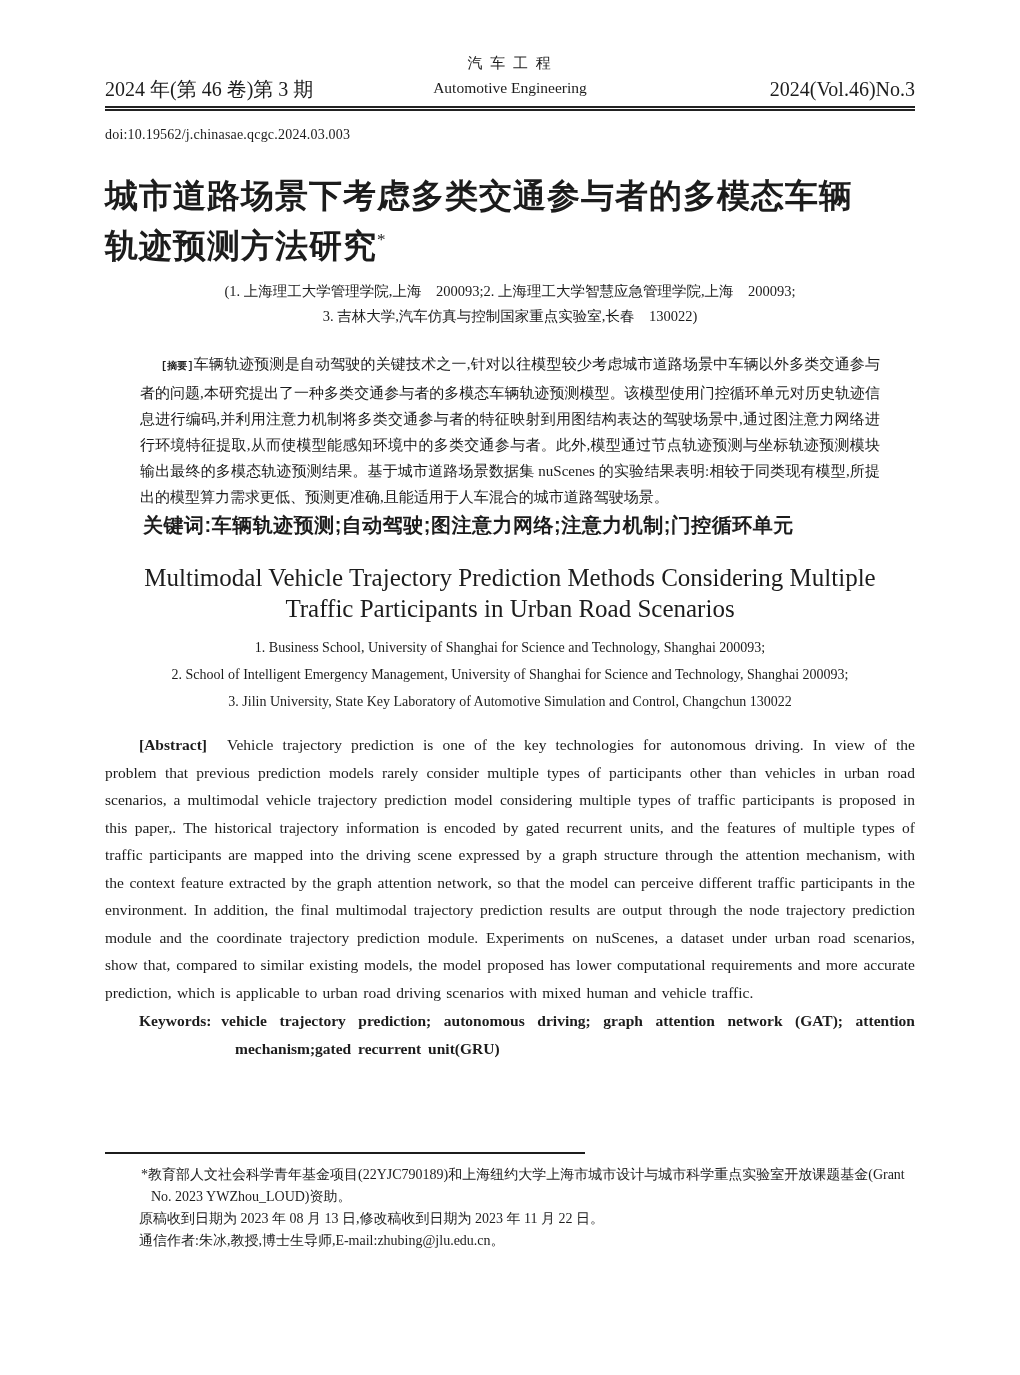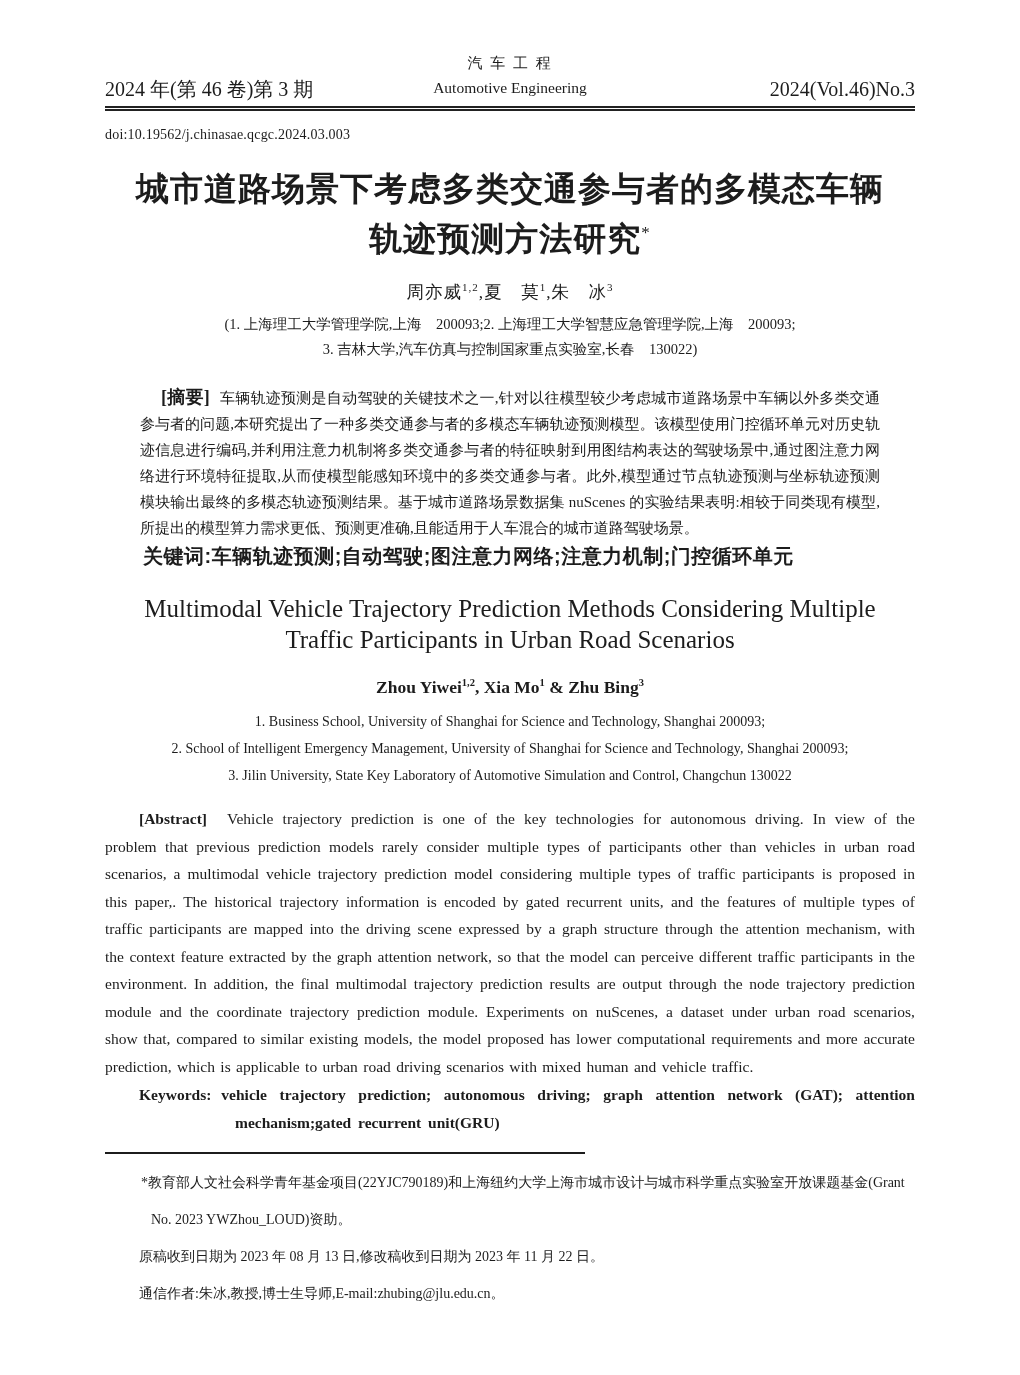--- a/index.html
+++ b/index.html
@@ -46,22 +46,22 @@
 
   
   .doi-line {
     margin-top: 16px;
     font-size: 14px;
     letter-spacing: 0.2px;
   }
 
   
   .title-cn {
-    margin-top: 21px;
-    text-align: center;
+    margin-top: 28px;
+    text-align: left;
     font-size: 33px;
     font-weight: 600;
     line-height: 50px;
     letter-spacing: 1px;
   }
   .title-cn sup {
     font-size: 17px;
     font-weight: normal;
     vertical-align: super;
     line-height: 0;
@@ -85,23 +85,22 @@
   
   .abstract-cn {
     margin: 22px 35px 0 35px;
     font-size: 15px;
     line-height: 26px;
     text-align: justify;
     text-indent: 21px;
   }
   .abstract-cn .abs-label {
     font-weight: bold;
-    font-family: Liberation Serif, serif;
-    font-size: 18px;
-    margin-right: 10px;
+    font-family: Liberation Mono, monospace;
+    font-size: 10px;
   }
   .keywords-cn {
     margin: 2px 35px 0 38px;
     font-size: 20px;
     line-height: 26px;
     font-weight: bold;
     font-family: "Liberation Sans", "DejaVu Sans", sans-serif;
     letter-spacing: 0.5px;
   }
 
@@ -153,21 +152,21 @@
   }
   .keywords-en .kw-label { margin-right: 10px; }
 
   
   .footnote {
     position: absolute;
     left: 105px;
     right: 98px;
     top: 1152px;
     font-size: 14px;
-    line-height: 37px;
+    line-height: 22px;
   }
   .footnote-rule {
     width: 480px;
     border-top: 2px solid #1c1c1c;
     margin-bottom: 10px;
   }
   .footnote .fund {
     padding-left: 46px;
     text-indent: -10px;
   }
@@ -190,42 +189,36 @@
       <div class="flank right">2024(Vol.46)No.3</div>
     </div>
 
     <div class="doi-line">doi:10.19562/j.chinasae.qcgc.2024.03.003</div>
 
     <h1 class="title-cn">
       <span>城市道路场景下考虑多类交通参与者的多模态车辆</span><br>
       <span>轨迹预测方法研究</span><sup>*</sup>
     </h1>
 
-    <p class="authors-cn">
-      <span><span>周亦威</span><sup>1,2</sup></span><span>,</span><span><span>夏　莫</span><sup>1</sup></span><span>,</span><span><span>朱　冰</span><sup>3</sup></span>
-    </p>
 
     <div class="affil-cn">
       <div>(1. 上海理工大学管理学院,上海　200093;2. 上海理工大学智慧应急管理学院,上海　200093;</div>
       <div>3. 吉林大学,汽车仿真与控制国家重点实验室,长春　130022)</div>
     </div>
 
     <p class="abstract-cn">
       <span class="abs-label">[摘要]</span><span>车辆轨迹预测是自动驾驶的关键技术之一,针对以往模型较少考虑城市道路场景中车辆以外多类交通参与者的问题,本研究提出了一种多类交通参与者的多模态车辆轨迹预测模型。该模型使用门控循环单元对历史轨迹信息进行编码,并利用注意力机制将多类交通参与者的特征映射到用图结构表达的驾驶场景中,通过图注意力网络进行环境特征提取,从而使模型能感知环境中的多类交通参与者。此外,模型通过节点轨迹预测与坐标轨迹预测模块输出最终的多模态轨迹预测结果。基于城市道路场景数据集 nuScenes 的实验结果表明:相较于同类现有模型,所提出的模型算力需求更低、预测更准确,且能适用于人车混合的城市道路驾驶场景。</span>
     </p>
 
     <p class="keywords-cn">
       <span class="kw-label">关键词:</span><span>车辆轨迹预测;自动驾驶;图注意力网络;注意力机制;门控循环单元</span>
     </p>
 
     <h2 class="title-en">Multimodal Vehicle Trajectory Prediction Methods Considering Multiple Traffic Participants in Urban Road Scenarios</h2>
 
-    <p class="authors-en">
-      <span><span>Zhou Yiwei</span><sup>1,2</sup></span><span>,  </span><span><span>Xia Mo</span><sup>1</sup></span><span> &amp; </span><span><span>Zhu Bing</span><sup>3</sup></span>
-    </p>
 
     <div class="affil-en">
       <div>1. Business School, University of Shanghai for Science and Technology, Shanghai  200093;</div>
       <div>2. School of Intelligent Emergency Management, University of Shanghai for Science and Technology, Shanghai  200093;</div>
       <div>3. Jilin University, State Key Laboratory of Automotive Simulation and Control, Changchun  130022</div>
     </div>
 
     <p class="abstract-en">
       <span class="abs-label">[Abstract]</span><span>Vehicle trajectory prediction is one of the key technologies for autonomous driving. In view of the problem that previous prediction models rarely consider multiple types of participants other than vehicles in urban road scenarios, a multimodal vehicle trajectory prediction model considering multiple types of traffic participants is proposed in this paper,. The historical trajectory information is encoded by gated recurrent units, and the features of multiple types of traffic participants are mapped into the driving scene expressed by a graph structure through the attention mechanism, with the context feature extracted by the graph attention network, so that the model can perceive different traffic participants in the environment. In addition, the final multimodal trajectory prediction results are output through the node trajectory prediction module and the coordinate trajectory prediction module. Experiments on nuScenes, a dataset under urban road scenarios, show that, compared to similar existing models, the model proposed has lower computational requirements and more accurate prediction, which is applicable to urban road driving scenarios with mixed human and vehicle traffic.</span>
     </p>

